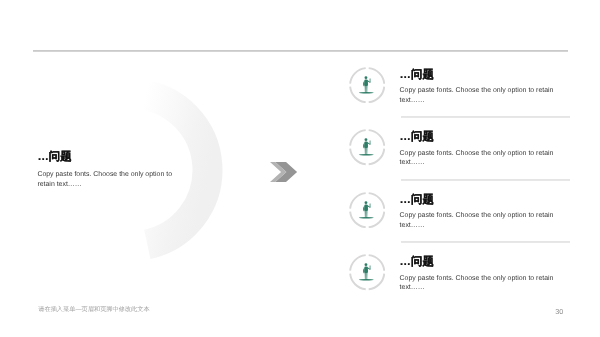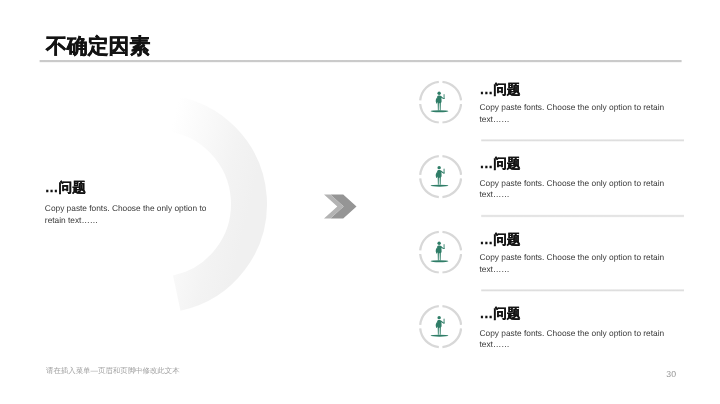--- a/index.html
+++ b/index.html
@@ -130,21 +130,20 @@
     font-size: 7.2px;
     line-height: 8px;
     color: #8e8e8e;
   }
 </style>
 </head>
 <body>
 
 <div class="slide">
 
-  <div class="title">不确定因素</div>
   <div class="title-rule"></div>
 
   <svg class="arc" width="230" height="230" viewBox="0 0 230 230">
     <defs>
       <linearGradient id="arcGrad" x1="0.06" y1="0.10" x2="0.98" y2="0.58">
         <stop offset="0%" stop-color="#ffffff"></stop>
         <stop offset="18%" stop-color="#fcfcfc"></stop>
         <stop offset="42%" stop-color="#f8f8f8"></stop>
         <stop offset="70%" stop-color="#f3f3f3"></stop>
         <stop offset="100%" stop-color="#f0f0f0"></stop>

